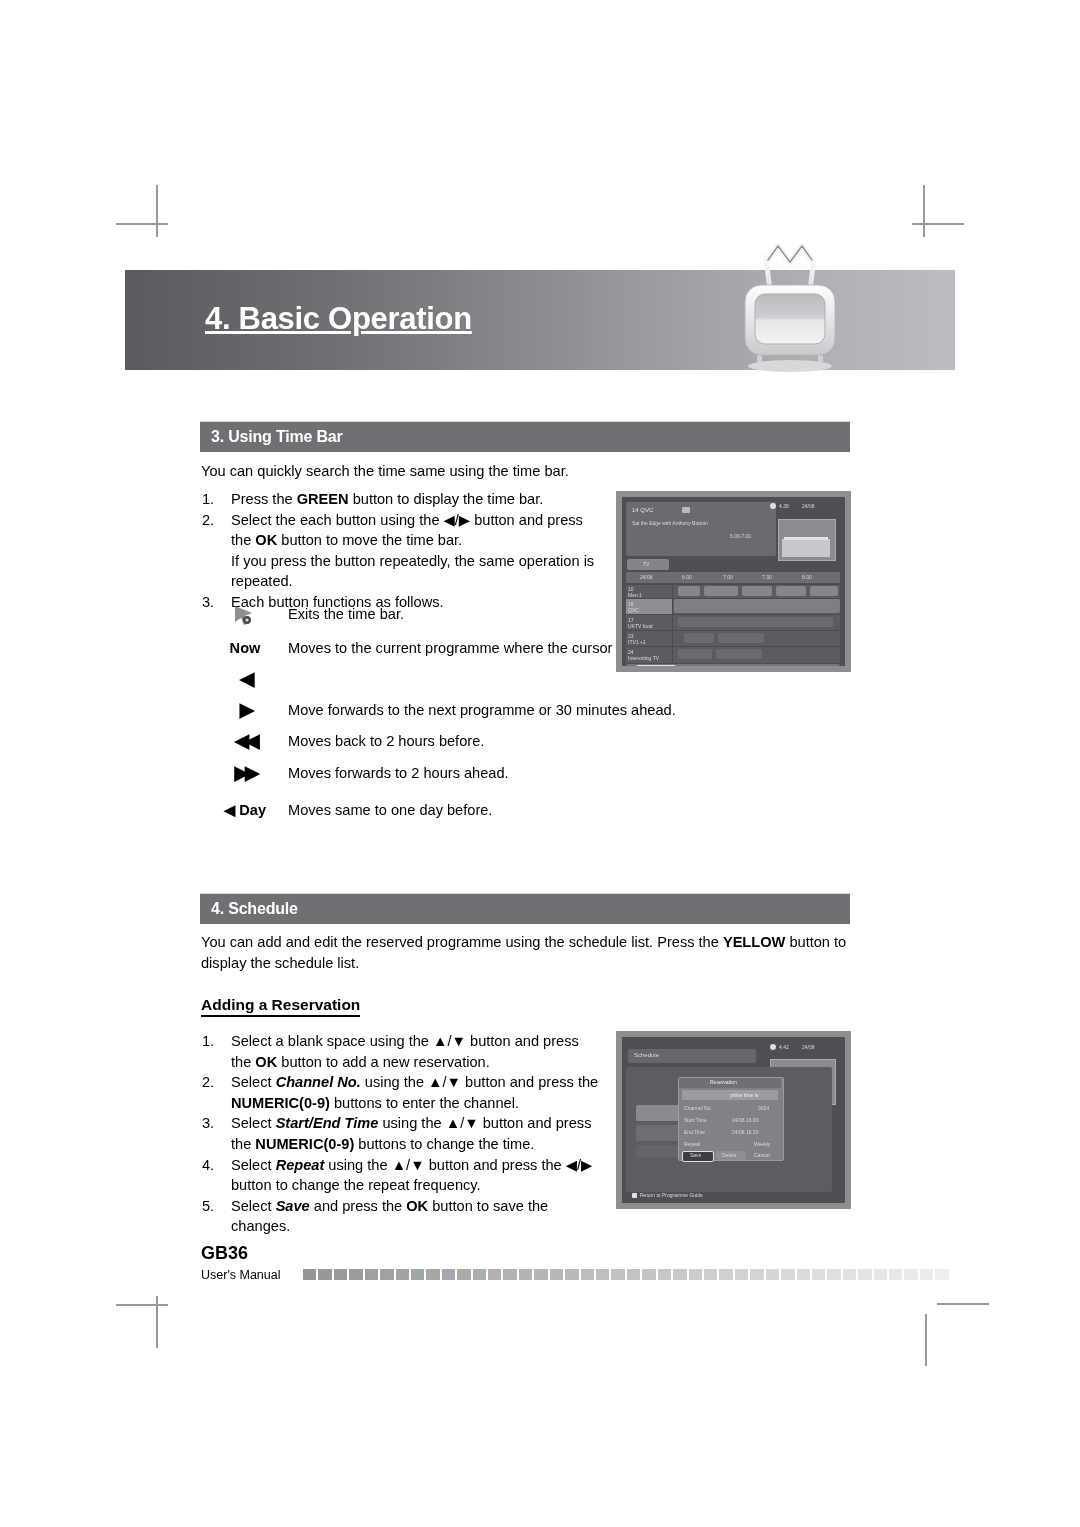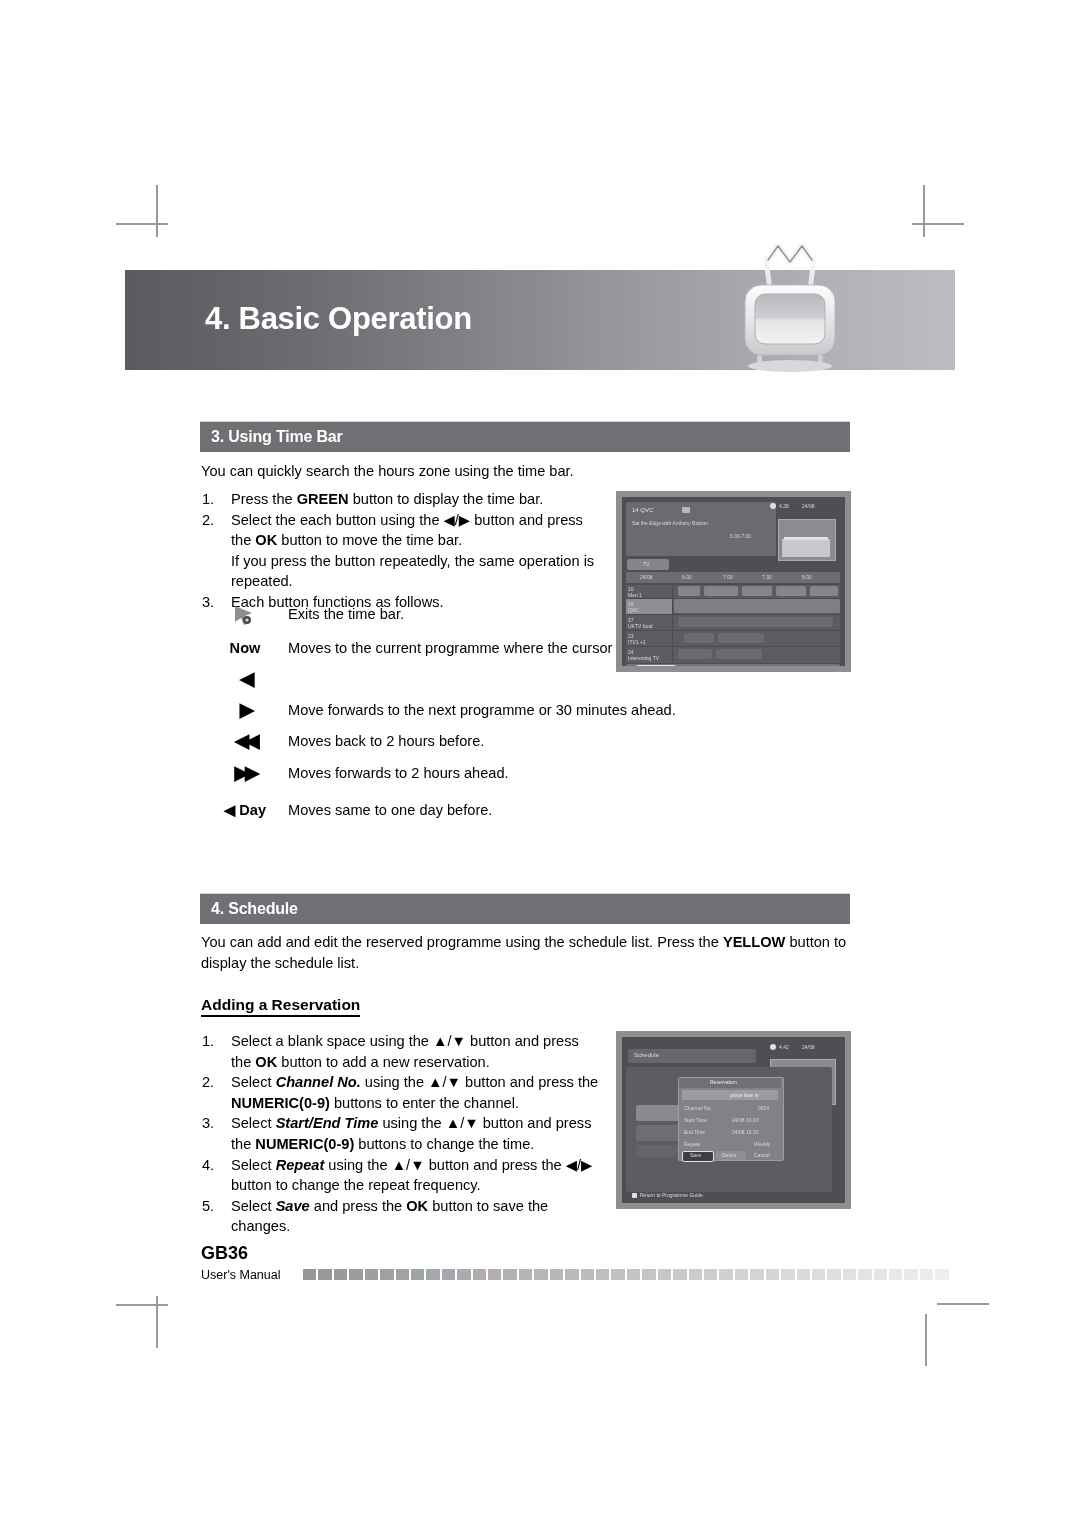--- a/index.html
+++ b/index.html
@@ -46,20 +46,21 @@
         #898a8d 48%, #97989b 60%, #a4a5a8 72%, #b0b1b4 84%, #bcbdc0 100%);
   }
   .chapter-title {
     position: absolute;
     left: 205px;
     top: 301px;
     font-size: 31px;
     font-weight: bold;
     color: #ffffff;
     letter-spacing: -0.3px;
+    text-decoration: underline;
   }
 
   
   .tv-icon {
     position: absolute;
     left: 735px;
     top: 238px;
     width: 110px;
     height: 135px;
   }
@@ -217,21 +218,21 @@
   <rect x="83" y="117" width="5" height="8" rx="2" fill="#cfd0d3"></rect>
   <ellipse cx="55" cy="128" rx="42" ry="6" fill="#d7d8da"></ellipse>
 </svg>
 
 <div class="chapter-title">4. Basic Operation</div>
 
 <div class="section-bar" id="sec-timebar">
   <span class="sb-label">3. Using Time Bar</span>
 </div>
 
-<div class="txt intro-1">You can quickly search the hours zone using the time bar.</div>
+<div class="txt intro-1">You can quickly search the time same using the time bar.</div>
 
 <div class="olist txt" id="list-timebar">
     <div class="row">
       <div class="num">1.</div>
       <div class="body"><span>Press the </span><span class="b">GREEN</span><span> button to display the time bar.</span></div>
     </div>
     <div class="row">
       <div class="num">2.</div>
       <div class="body"><span>Select the each button using the </span><span>◀/▶</span><span> button and press the </span><span class="b">OK</span><span> button to move the time bar.</span><br><span>If you press the button repeatedly, the same operation is repeated.</span></div>
     </div>

